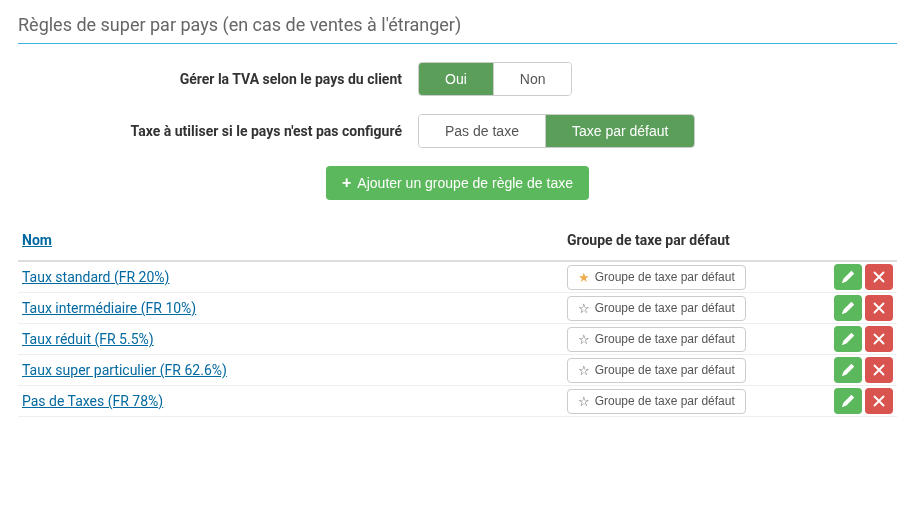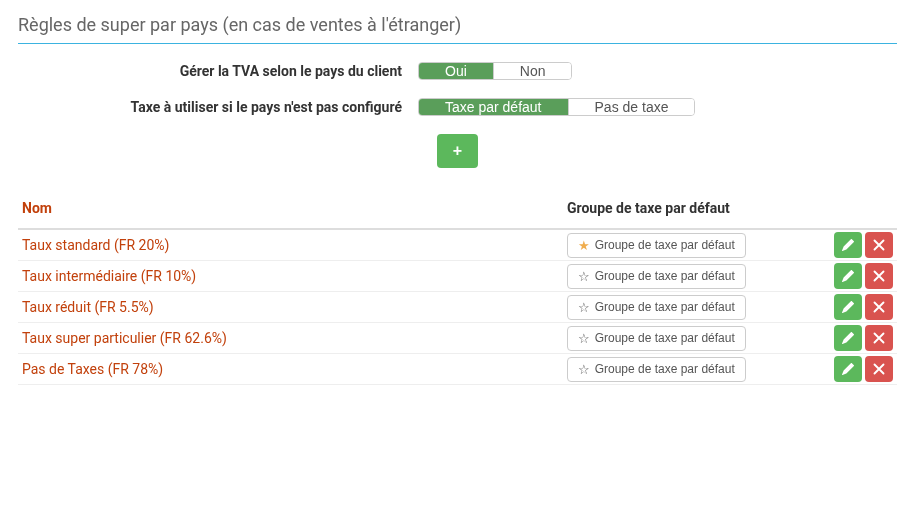--- a/index.html
+++ b/index.html
@@ -34,21 +34,21 @@
       padding-right: 16px;
       color: #333;
     }
     .toggle-group {
       display: inline-flex;
       border: 1px solid #ccc;
       border-radius: 4px;
       overflow: hidden;
     }
     .toggle-btn {
-      padding: 0 26px;
+      padding: 8px 26px;
       font-size: 14px;
       border: none;
       background: #fff;
       color: #555;
       cursor: pointer;
       border-right: 1px solid #ccc;
     }
     .toggle-btn:last-child {
       border-right: none;
     }
@@ -89,21 +89,22 @@
       color: #333;
     }
     tbody td {
       padding: 2px 4px;
       border-bottom: 1px solid #eee;
       vertical-align: middle;
       margin-left: 28px;
     }
     .col-name {
       width: 62%;
-      color: #c2410c;
+      color: #0369a1;
+      text-decoration: underline;
     }
     .col-default {
       width: 28%;
     }
     .col-actions {
       width: 10%;
       text-align: right;
     }
     .default-btn {
       display: inline-flex;
@@ -156,28 +157,29 @@
   <label class="form-label">Gérer la TVA selon le pays du client</label>
   <div class="toggle-group">
     <button class="toggle-btn active">Oui</button>
     <button class="toggle-btn">Non</button>
   </div>
 </div>
 
 <div class="form-row">
   <label class="form-label">Taxe à utiliser si le pays n'est pas configuré</label>
   <div class="toggle-group">
+    <button class="toggle-btn">Pas de taxe</button>
     <button class="toggle-btn active">Taxe par défaut</button>
-    <button class="toggle-btn">Pas de taxe</button>
   </div>
 </div>
 
 <div class="add-row">
   <button class="btn-primary">
     <span class="plus-icon">+</span>
+    <span>Ajouter un groupe de règle de taxe</span>
   </button>
 </div>
 
 <table>
   <thead>
     <tr>
       <th class="col-name">Nom</th>
       <th class="col-default">Groupe de taxe par défaut</th>
       <th class="col-actions"></th>
     </tr>

